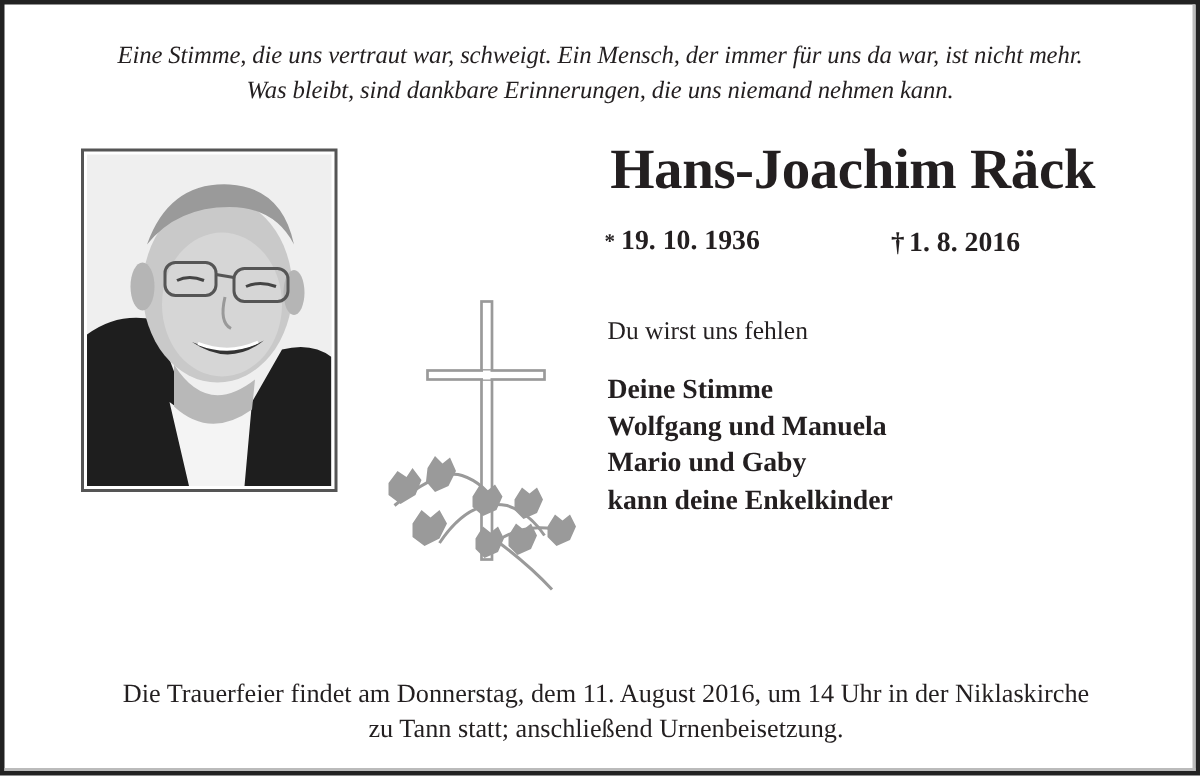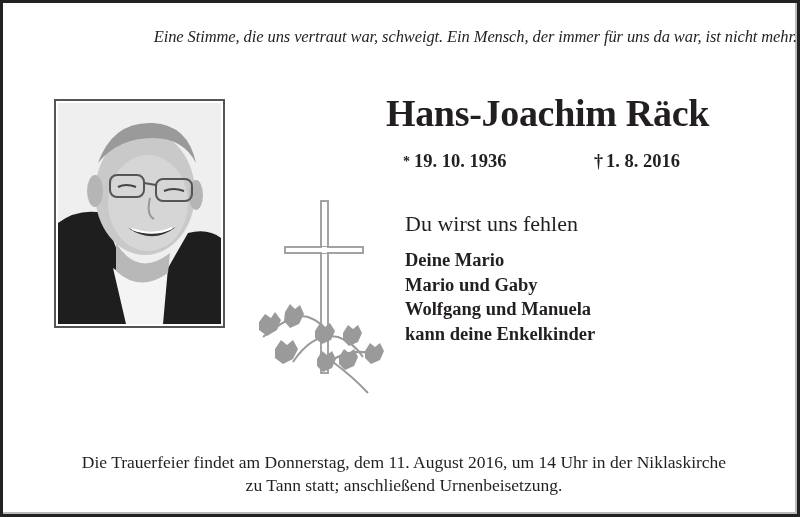--- a/index.html
+++ b/index.html
@@ -11,21 +11,21 @@
     }
     .frame {
       position: absolute; left: 3px; top: 3px;
       width: 792px; height: 509px;
       background: #fff;
       border-right: 2px solid #bbb;
       border-bottom: 2px solid #bbb;
     }
     .quote {
       position: absolute; left: 0; top: 22px; width: 794px;
-      text-align: right;
+      text-align: center;
       font-family: "Liberation Serif", serif;
       font-style: italic;
       font-size: 16.5px;
       line-height: 23px;
       letter-spacing: -0.1px;
     }
     .photo-frame {
       position: absolute; left: 51px; top: 96px;
       width: 171px; height: 229px;
       border: 2px solid #555;
@@ -34,40 +34,40 @@
       padding: 2px;
     }
     .photo {
       width: 100%; height: 100%;
       position: relative; overflow: hidden;
       background: linear-gradient(180deg, #f1f1f1 0%, #e9e9e9 100%);
     }
     .photo svg { display: block; }
     .name {
       position: absolute; left: 362px; top: 88px; width: 365px;
-      text-align: center;
+      text-align: right;
       font-family: "Liberation Serif", serif;
       font-weight: bold;
       font-size: 38px;
       letter-spacing: -0.3px;
     }
     .dates {
       position: absolute; top: 148px;
       font-family: "Liberation Serif", serif;
       font-size: 18.5px;
       font-weight: bold;
     }
     .born { left: 400px; }
     .died { left: 591px; }
     .dates .sym { font-size: 14px; position: relative; top: -1px; margin-right: 4px; }
     .dates .dagger { font-size: 18px; margin-right: 3px; }
     .miss {
       position: absolute; left: 402px; top: 208px;
       font-family: "Liberation Serif", serif;
-      font-size: 22px;
+      font-size: 17px;
     }
     .family {
       position: absolute; left: 402px; top: 245px;
       font-family: "Liberation Serif", serif;
       font-weight: bold;
       font-size: 18.5px;
       line-height: 24.5px;
       list-style: none; margin: 0; padding: 0;
     }
     .cross {
@@ -87,20 +87,21 @@
       text-align: center;
     }
   </style>
 </head>
 <body>
 
 <div class="frame">
 
   <div class="quote">
     <div>Eine Stimme, die uns vertraut war, schweigt. Ein Mensch, der immer für uns da war, ist nicht mehr.</div>
+    <div>Was bleibt, sind dankbare Erinnerungen, die uns niemand nehmen kann.</div>
   </div>
 
   <div class="photo-frame">
     <div class="photo">
       <svg width="163" height="221" viewBox="0 0 163 221">
         <rect width="163" height="221" fill="#efefef"></rect>
 
         <path d="M0 120 Q20 105 45 110 L60 150 L95 200 L110 165 L130 130 Q150 125 163 135 L163 221 L0 221 Z" fill="#1e1e1e"></path>
 
         <path d="M55 165 Q80 185 110 165 L105 221 L68 221 Z" fill="#f4f4f4"></path>
@@ -157,23 +158,23 @@
       <path d="M90 136 l5 -8 l5 4 l5 -4 l4 8 l-4 9 l-9 4 l-6 -6 z"></path>
       <path d="M64 162 l5 -8 l5 4 l5 -4 l4 8 l-4 9 l-9 4 l-6 -6 z"></path>
       <path d="M86 160 l5 -8 l5 4 l5 -4 l4 8 l-4 9 l-9 4 l-6 -6 z"></path>
       <path d="M112 154 l5 -8 l5 4 l5 -4 l4 8 l-4 9 l-9 4 l-6 -6 z"></path>
     </g>
   </svg>
 
   <div class="miss">Du wirst uns fehlen</div>
 
   <ul class="family">
-    <li>Deine Mario</li>
+    <li>Deine Stimme</li>
+    <li>Wolfgang und Manuela</li>
     <li>Mario und Gaby</li>
-    <li>Wolfgang und Manuela</li>
     <li>kann deine Enkelkinder</li>
   </ul>
 
 
   <div class="service">
     <div>Die Trauerfeier findet am Donnerstag, dem 11. August 2016, um 14 Uhr in der Niklaskirche</div>
     <div>zu Tann statt; anschließend Urnenbeisetzung.</div>
   </div>
 
 </div>

